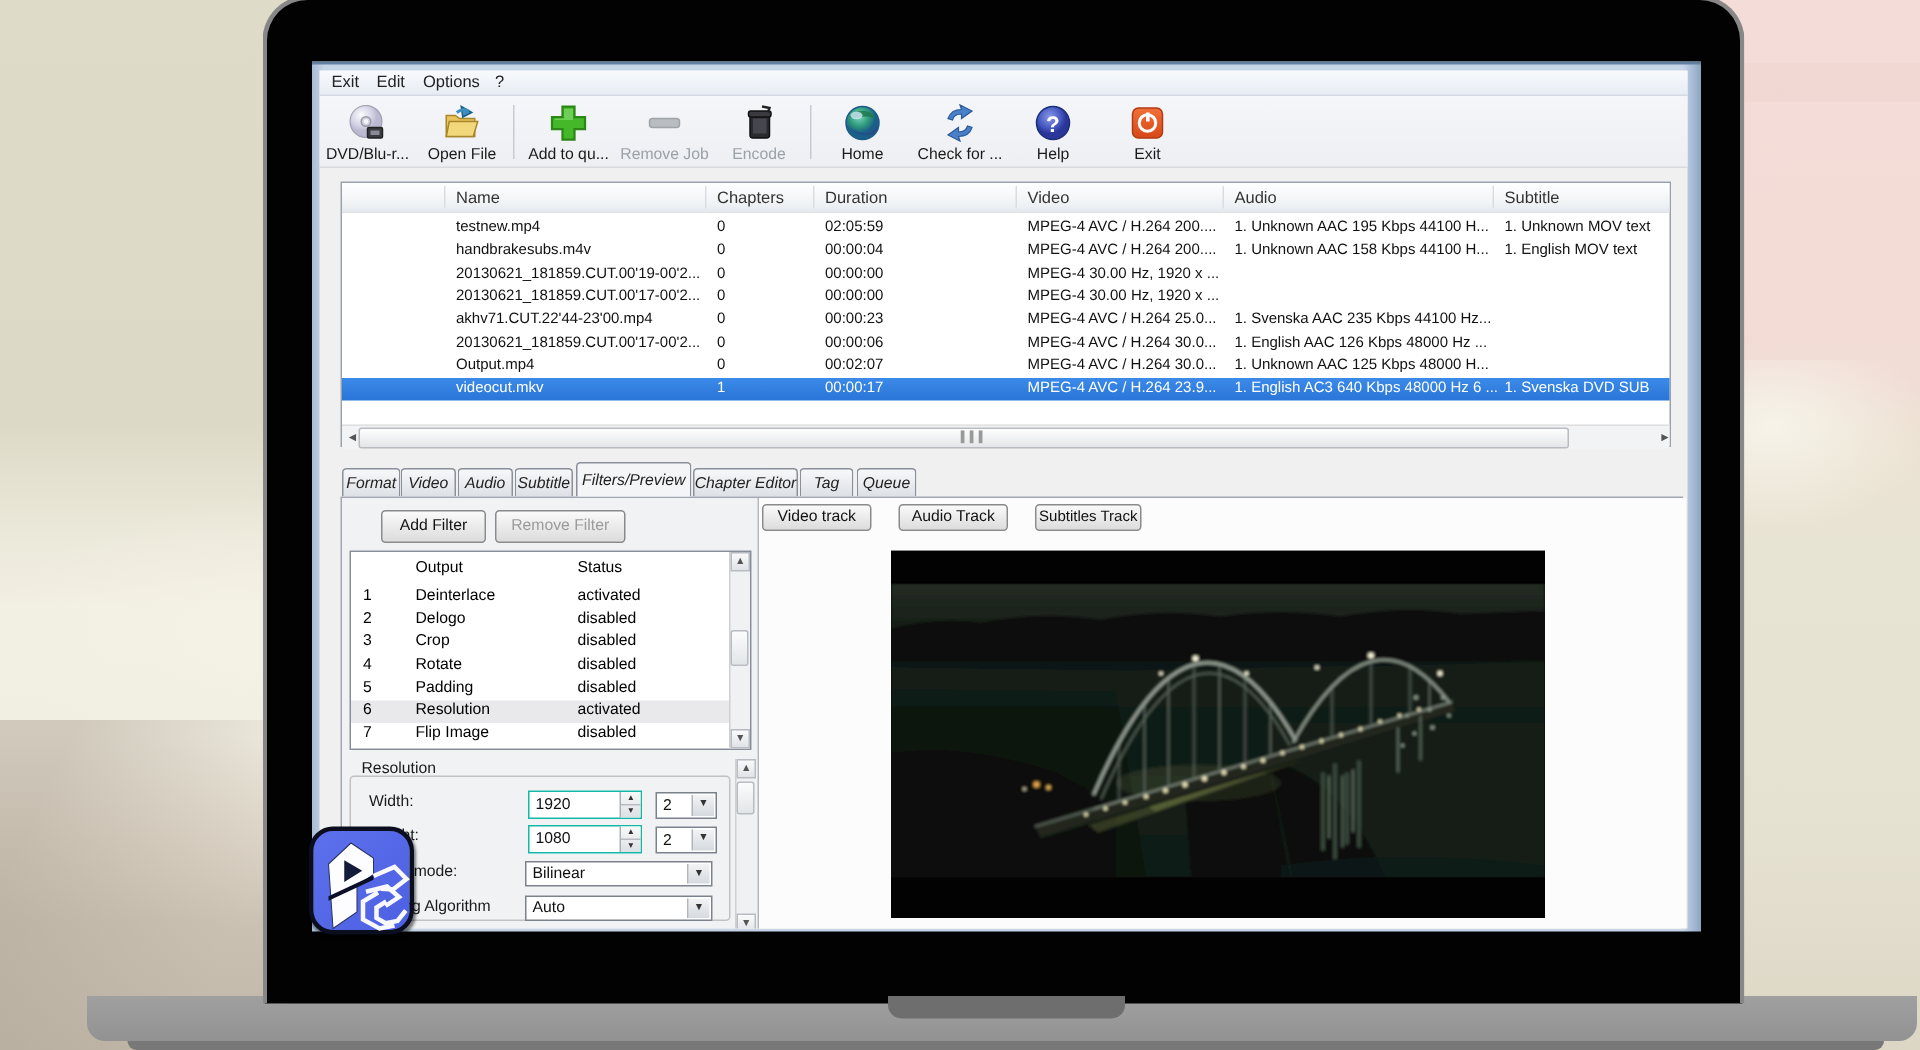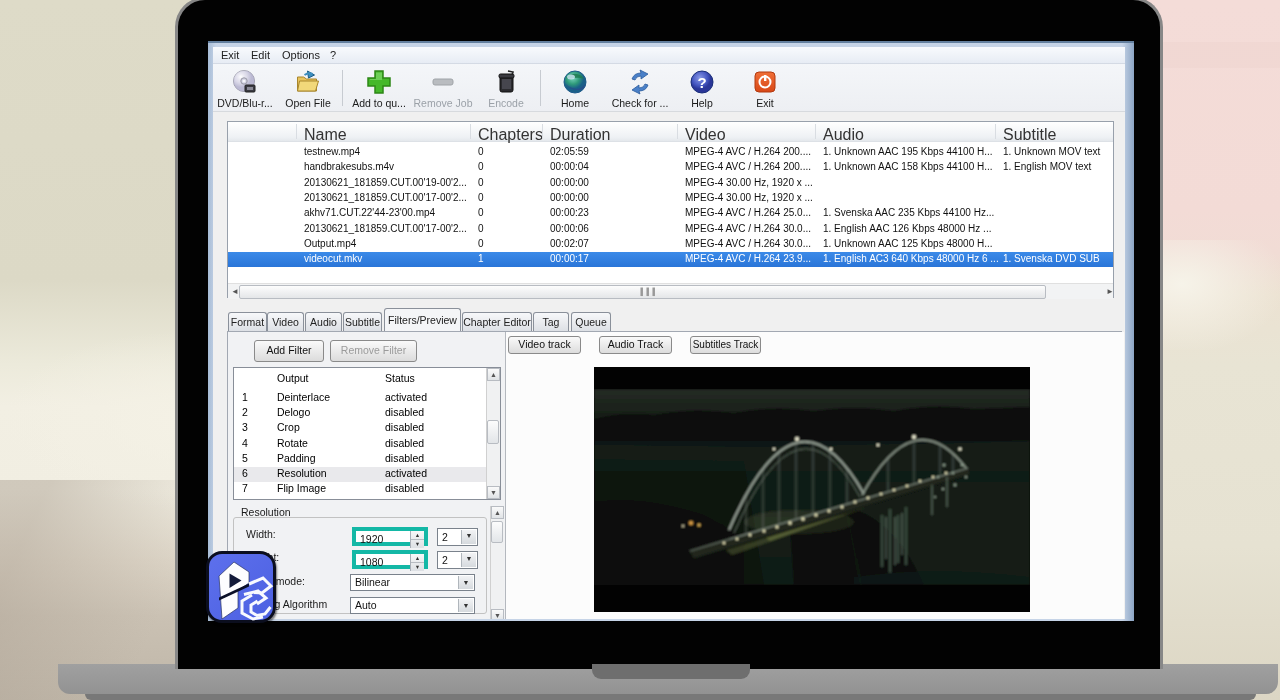--- a/index.html
+++ b/index.html
@@ -29,53 +29,53 @@
   #toolbar{left:0;top:17px;width:913px;height:47px;background:linear-gradient(#f4f6f9,#edeff3);
            border-bottom:1px solid #d7dade;}
   .tbtn{position:absolute;text-align:center;font-size:10.5px;color:#1a1a1a;}
   .tbtn .lbl{position:absolute;top:30px;left:50%;transform:translateX(-50%);white-space:nowrap;}
   .tbtn.dis .lbl{color:#9ba1a8;}
   .tsep{position:absolute;top:6px;width:1px;height:36px;background:#c7cbd1;}
   
   #tbl{left:14px;top:74px;width:887px;height:177px;background:#fff;border:1px solid #98a0ab;box-sizing:border-box;}
   #thead{position:absolute;left:0;top:0;width:885px;height:19px;
          background:linear-gradient(#ffffff,#eef1f4 80%,#e4e8ec);border-bottom:1px solid #dde1e6;}
-  #thead span{position:absolute;top:4px;font-size:16px;color:#333;}
+  #thead span{position:absolute;top:4px;font-size:11px;color:#333;}
   .hsep{position:absolute;top:2px;width:1px;height:15px;background:#d9dde2;}
   .trow{position:absolute;left:0;width:885px;height:15px;font-size:10px;color:#111;white-space:nowrap;}
   .trow span{position:absolute;top:1px;}
   .trow.sel{background:linear-gradient(#3b8ae8,#2a75d8);color:#fff;}
   .c1{left:76px;width:172px;} .c2{left:250px;} .c3{left:322px;} .c4{left:457px;width:136px;} .c5{left:595px;width:178px;} .c6{left:775px;width:108px;}
   .trow span{overflow:hidden;}
   
   #hscroll{position:absolute;left:0px;top:161px;width:885px;height:15px;background:#f2f3f4;border-top:1px solid #e0e0e0;}
   #hthumb{position:absolute;left:11px;top:1px;width:805px;height:12px;background:linear-gradient(#fdfdfd,#e4e6e8);
           border:1px solid #b8bcc2;border-radius:2px;}
   .sarr{position:absolute;font-size:8px;color:#555;top:3px;}
   
   .tab{position:absolute;top:265px;height:19px;background:linear-gradient(#f7f8fa,#dde0e5);
        border:1px solid #8a909a;border-bottom:none;border-radius:3px 3px 0 0;
-       font-size:10.5px;color:#222;text-align:center;line-height:18px;box-sizing:border-box;}
+       font-size:10.5px;color:#222;text-align:center;line-height:18px;box-sizing:border-box;font-style:italic;}
   .tab.act{top:261px;height:23px;background:#f4f5f7;z-index:3;line-height:22px;}
   
   #panel{left:14px;top:284px;width:895px;height:290px;background:#f1f2f4;
          border:1px solid #a2a8b2;box-sizing:border-box;z-index:1;padding-left:40px;}
   #preview{position:absolute;left:277px;top:0px;width:618px;height:288px;background:#fcfcfc;border-left:1px solid #b4b8be;}
   .btn{position:absolute;background:linear-gradient(#fafafa,#dcdcdc);border:1px solid #8a8a8a;
        border-radius:3px;font-size:10.5px;color:#111;text-align:center;}
   .btn.dis{color:#9b9b9b;}
   
   #flist{position:absolute;left:5px;top:35px;width:268px;height:133px;background:#fff;
          border:1px solid #888e98;box-sizing:border-box;font-size:10.5px;}
   .frow{position:absolute;left:0;width:252px;height:15px;}
   .frow span{position:absolute;top:0px;}
   #fvsb{position:absolute;right:0;top:0;width:13px;height:131px;background:#f0f1f2;border-left:1px solid #d0d0d0;}
   
   .setlbl{position:absolute;font-size:10.5px;color:#1a1a1a;white-space:nowrap;}
-  .inp{position:absolute;background:#fff;border:4px solid #14b8a6;box-sizing:border-box;
+  .inp{position:absolute;background:#fff;border:1px solid #14b8a6;box-sizing:border-box;
        font-size:10.5px;color:#111;padding-left:4px;}
   .spin{position:absolute;width:13px;background:linear-gradient(#f8f8f8,#dde0e4);border-left:1px solid #aab0b8;}
   .dd{position:absolute;background:#fff;border:1px solid #7a828c;box-sizing:border-box;
       font-size:10.5px;color:#111;padding-left:4px;}
   .dda{position:absolute;right:1px;top:1px;bottom:1px;width:14px;
        background:linear-gradient(#f2f3f5,#d6dade);border-left:1px solid #b0b6bc;
        color:#333;font-size:7px;text-align:center;}
   #svsb{position:absolute;left:262px;top:174px;width:13px;height:116px;background:#f0f1f2;border-left:1px solid #d0d0d0;}
   .vsbtn{position:absolute;left:0;width:13px;height:13px;background:linear-gradient(#fafafa,#e0e3e6);
          border:1px solid #b8bcc2;box-sizing:border-box;color:#555;font-size:7px;text-align:center;line-height:11px;}

